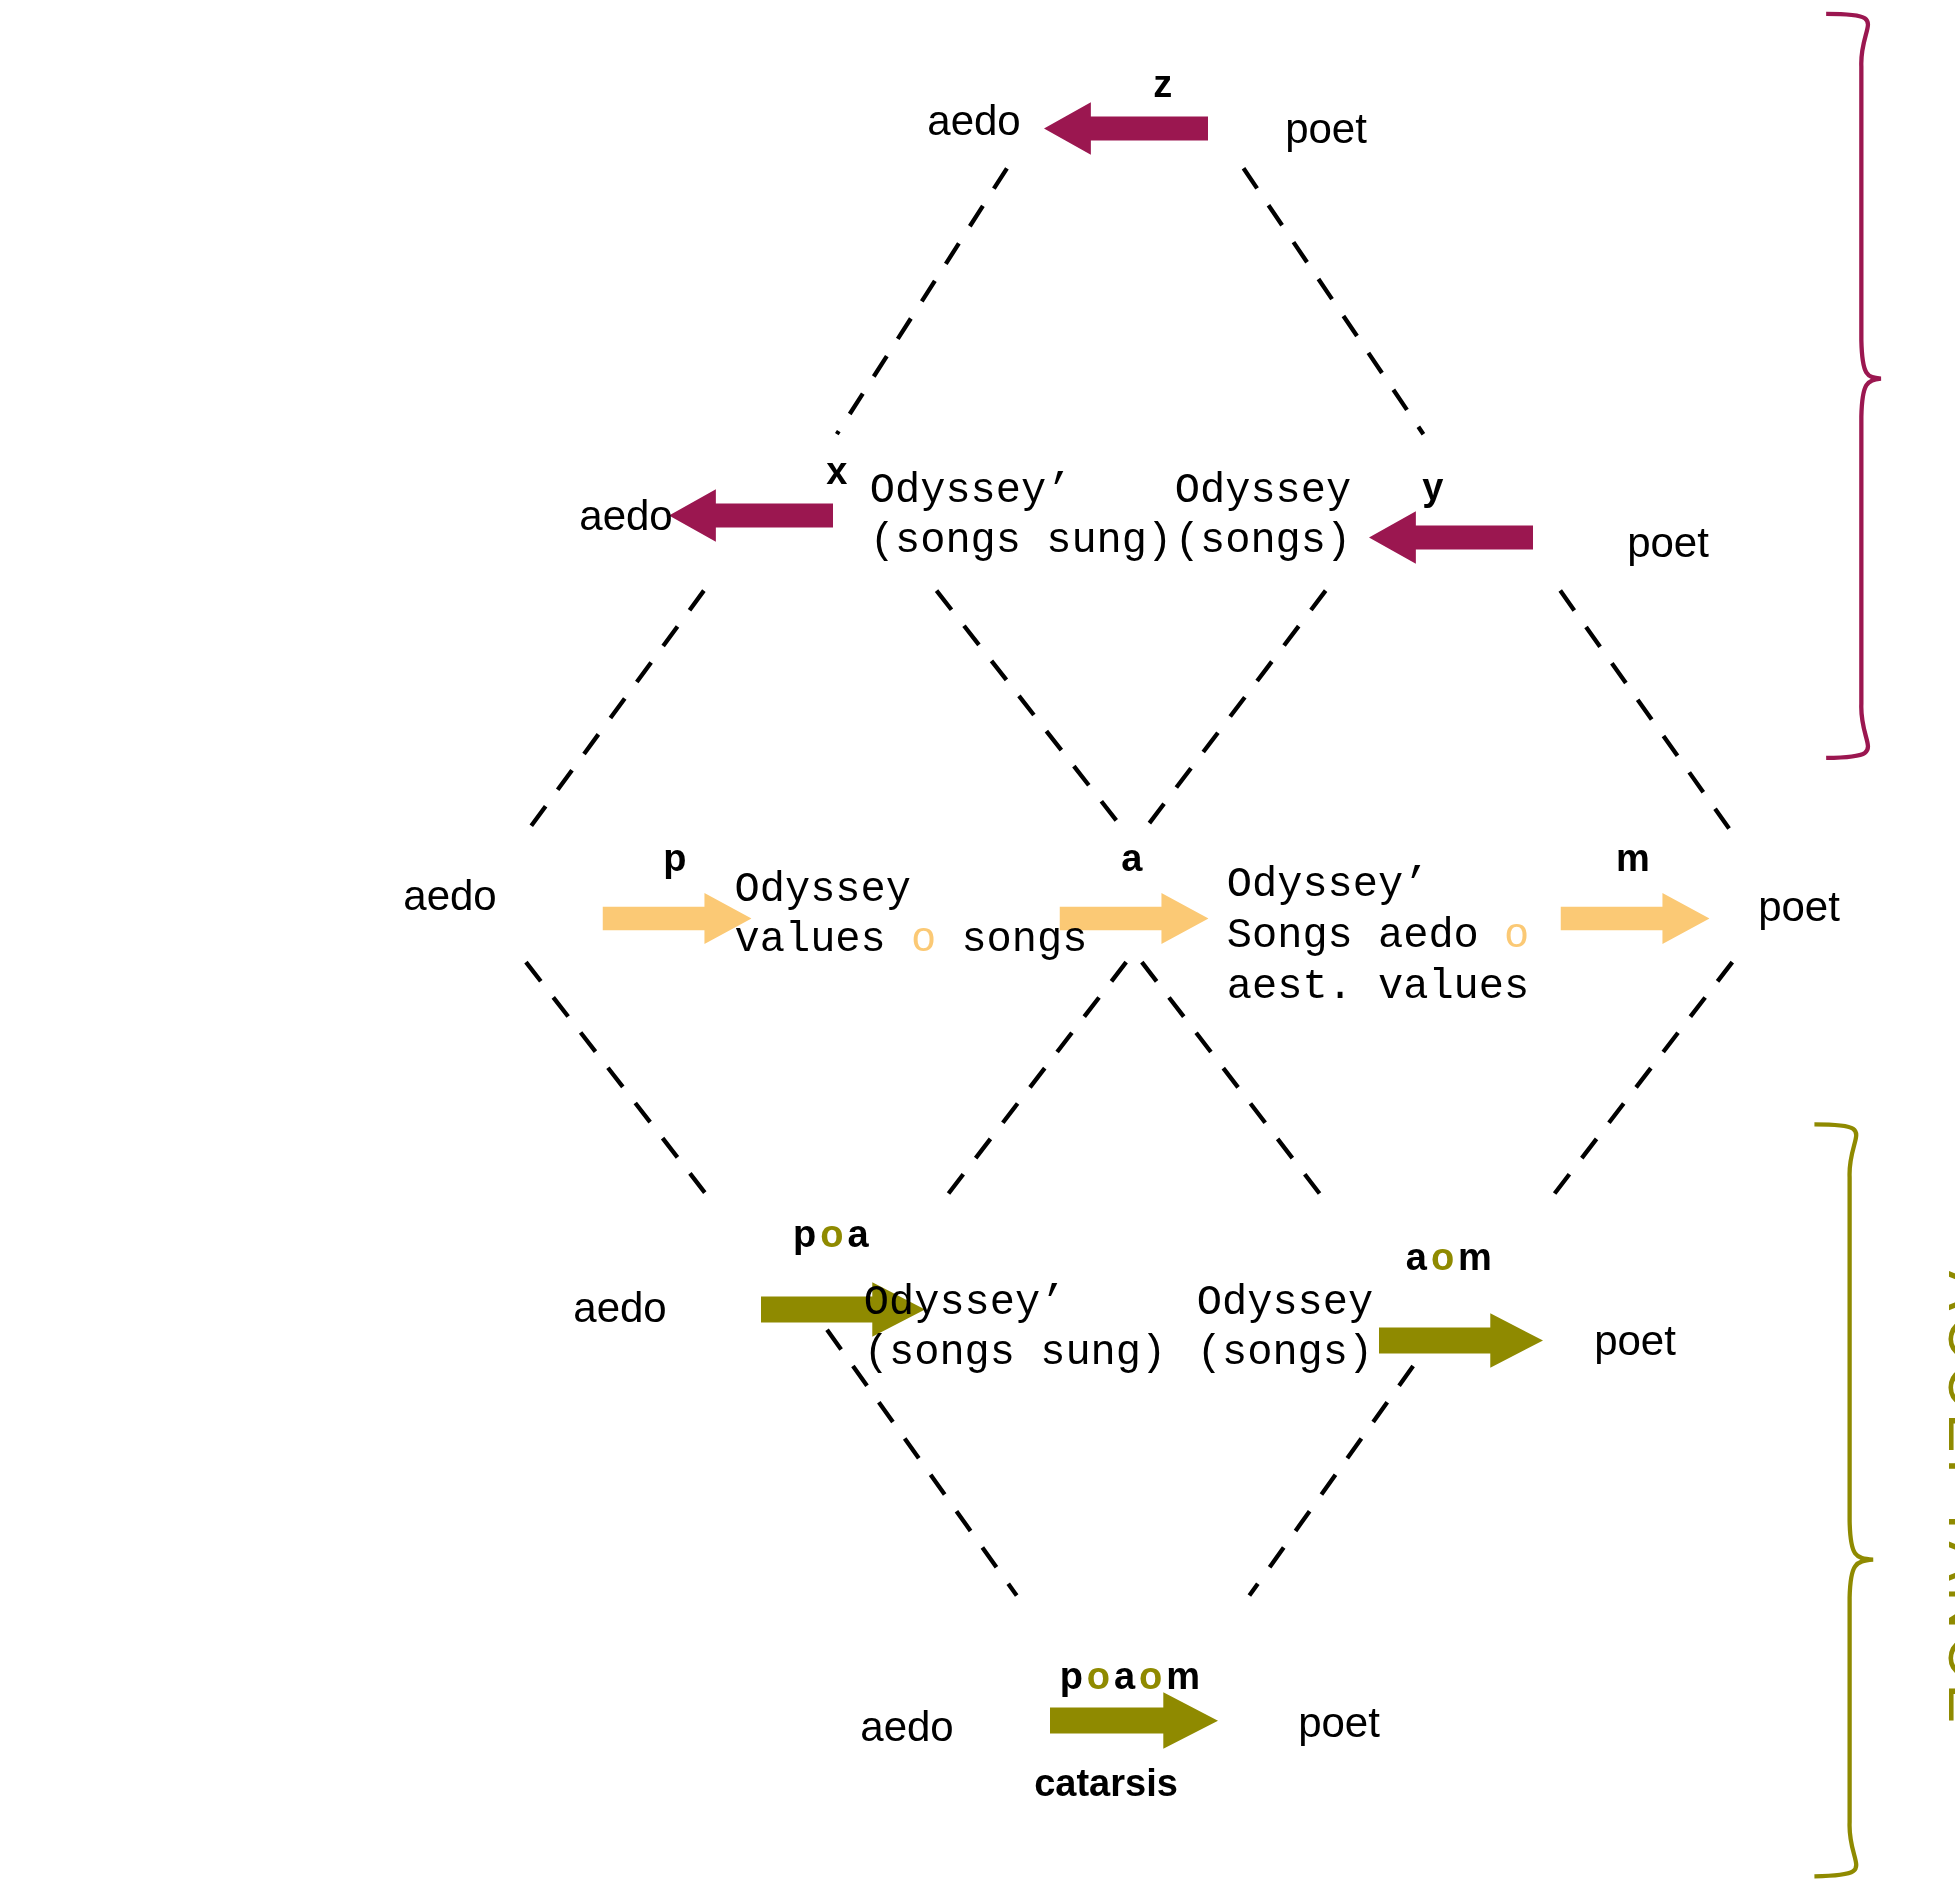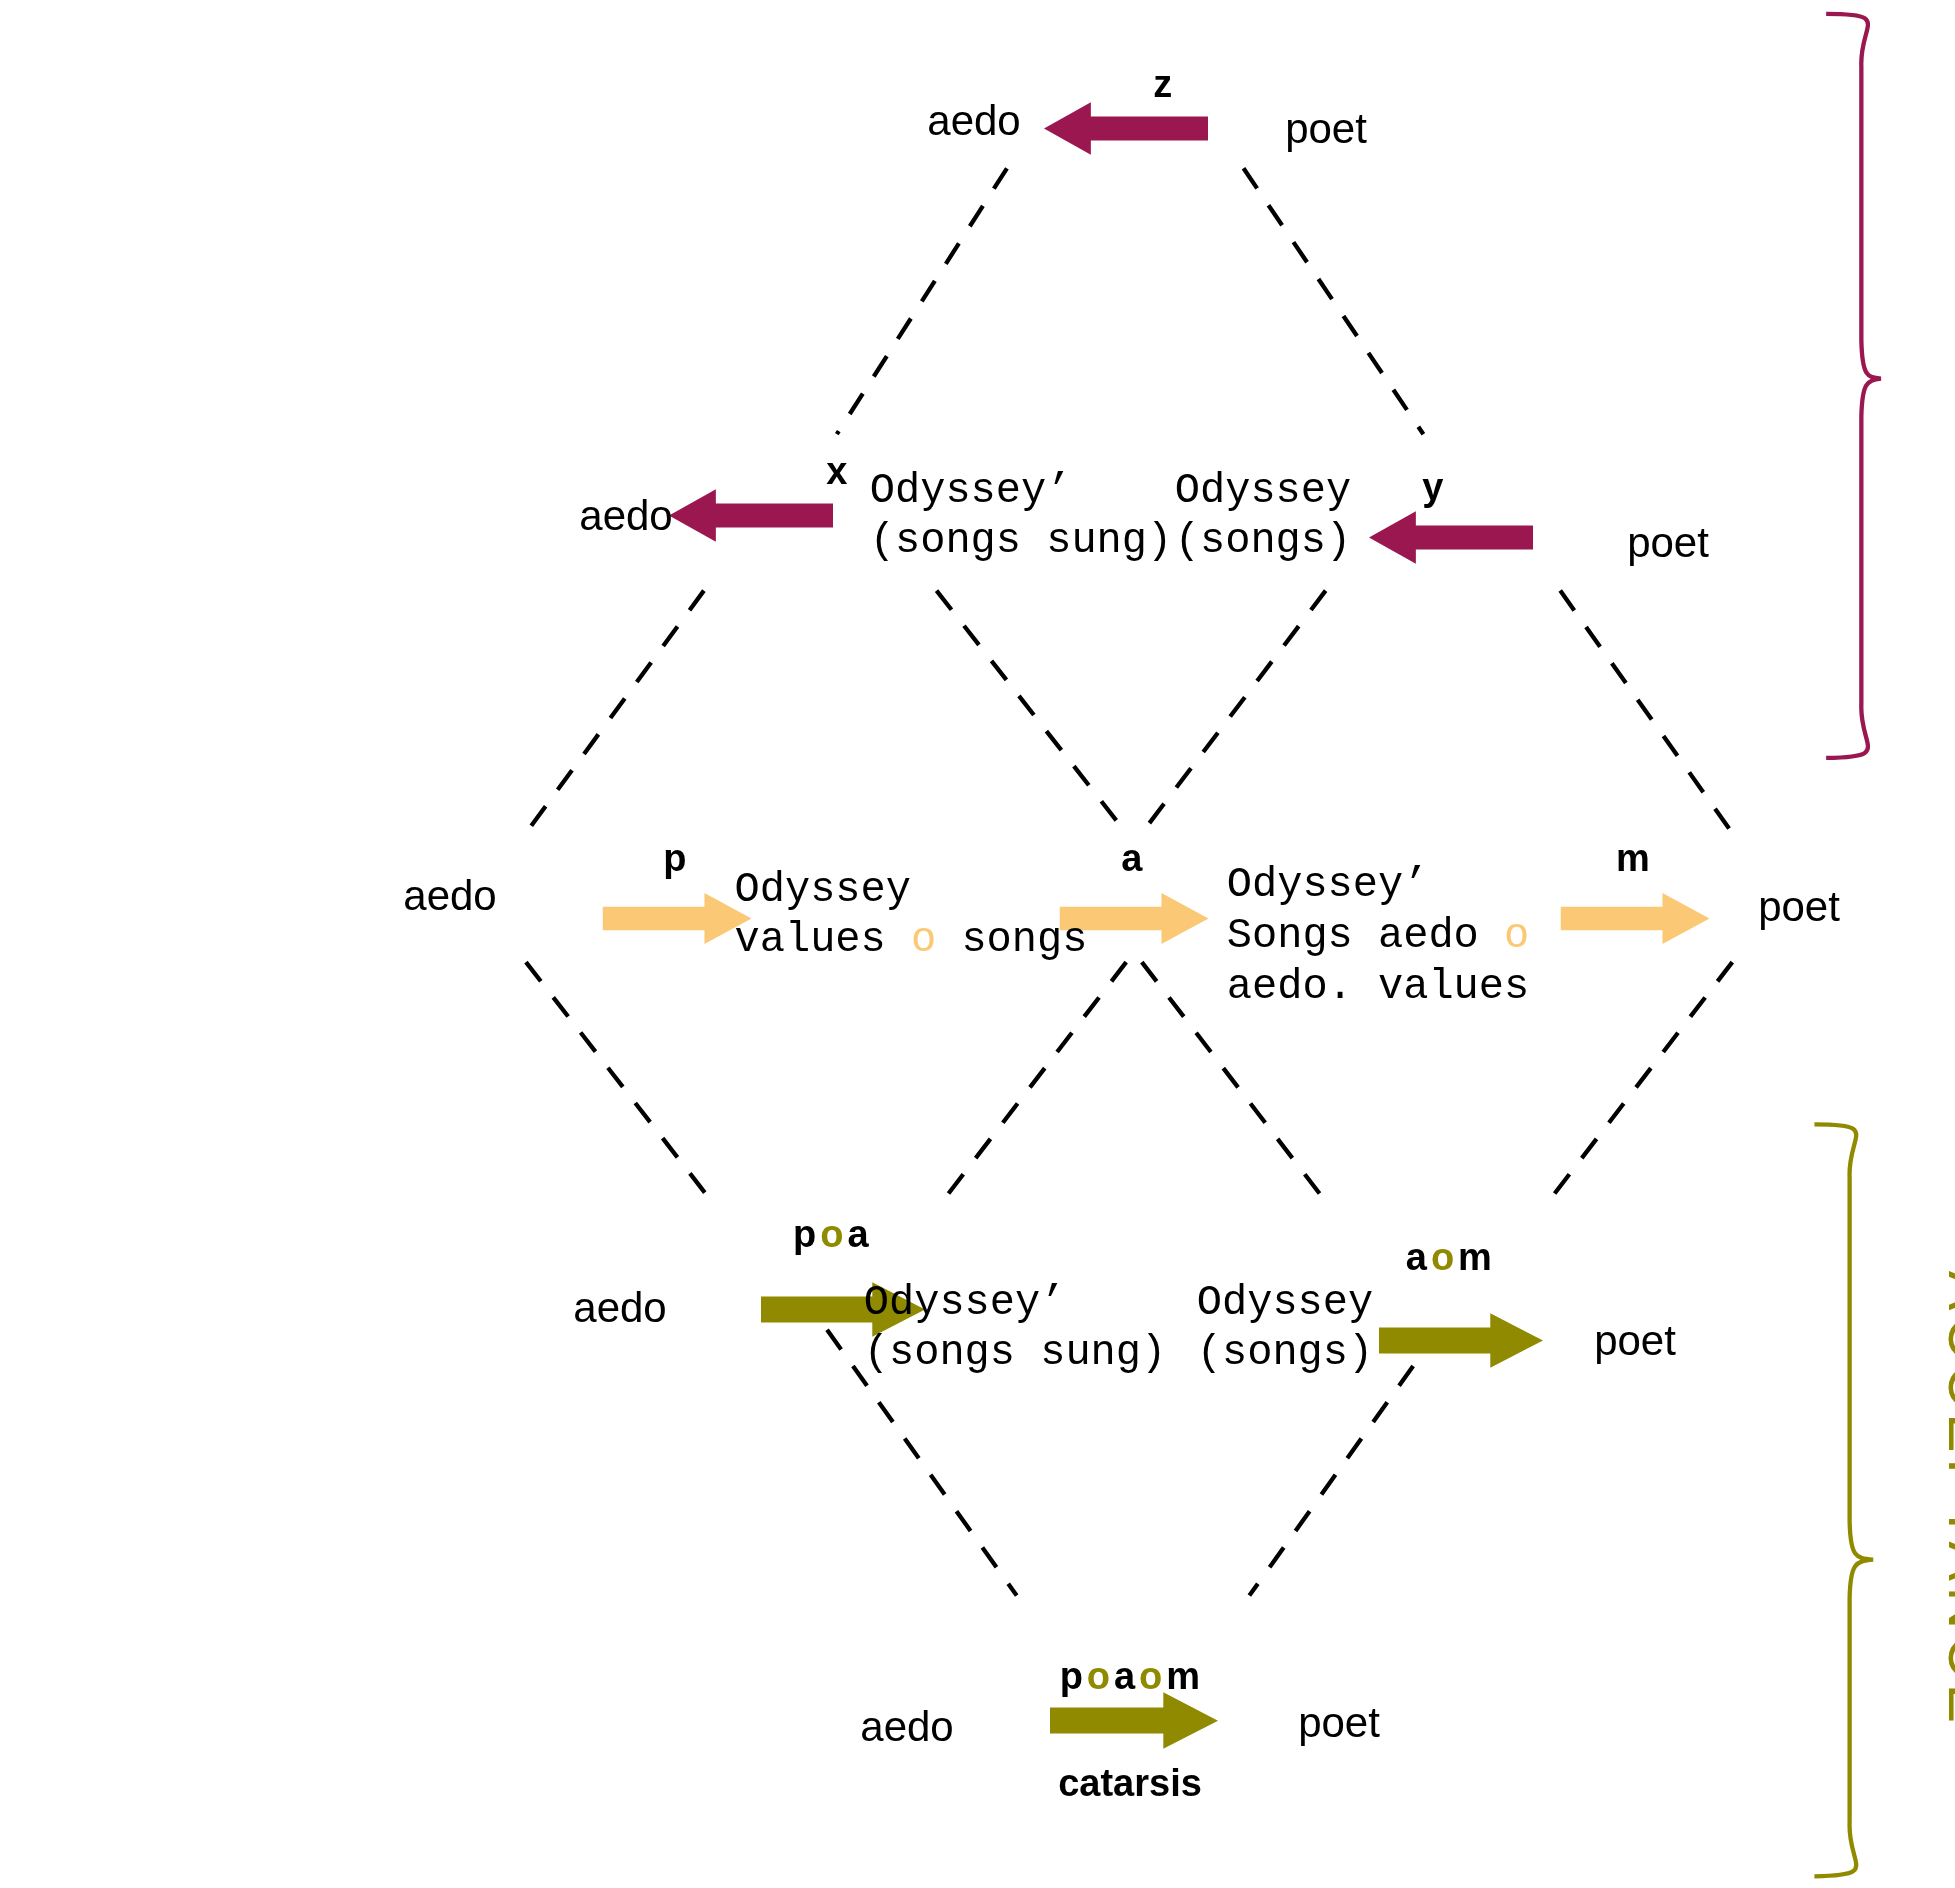--- a/index.html
+++ b/index.html
@@ -178,21 +178,21 @@
   <div class="node two" style="left:911px; top:915px;">
     <span class="ln">Odyssey</span>
     <span class="ln"><span>values </span><span class="oamber">o</span><span> songs</span></span>
   </div>
 
   <div class="arrowlbl" style="left:1132px; top:858px;">a</div>
 
   <div class="node" style="left:1378px; top:937px;">
     <span class="ln">Odyssey’</span>
     <span class="ln"><span>Songs aedo </span><span class="oamber">o</span></span>
-    <span class="ln">aedo. values</span>
+    <span class="ln">aest. values</span>
   </div>
 
   <div class="arrowlbl" style="left:1633px; top:858px;">m</div>
   <div class="node" style="left:1799px; top:907px;">poet</div>
 
   <div class="node" style="left:620px; top:1308px;">aedo</div>
   <div class="arrowlbl" style="left:831px; top:1234px;">
     <span>p</span><span> </span><span class="oo">o</span><span> </span><span>a</span>
   </div>
   <div class="node two" style="left:1015px; top:1328px;">
@@ -206,19 +206,19 @@
   <div class="arrowlbl" style="left:1449px; top:1257px;">
     <span>a</span><span> </span><span class="oo">o</span><span> </span><span>m</span>
   </div>
   <div class="node" style="left:1635px; top:1341px;">poet</div>
 
   <div class="node" style="left:907px; top:1727px;">aedo</div>
   <div class="arrowlbl" style="left:1130px; top:1676px;">
     <span>p</span><span> </span><span class="oo">o</span><span> </span><span>a</span><span> </span><span class="oo">o</span><span> </span><span>m</span>
   </div>
   <div class="node" style="left:1339px; top:1723px;">poet</div>
-  <div class="sublbl" style="left:1130px; top:1783px;">catarsis</div>
+  <div class="sublbl" style="left:1106px; top:1783px;">catarsis</div>
 
   <div class="bracelabel rej" style="left:1979px; top:383px; transform:translate(-50%,-50%) rotate(90deg);">REJECTION</div>
   <div class="bracelabel acc" style="left:1969px; top:1500px; transform:translate(-50%,-50%) rotate(90deg);">ACCEPTANCE</div>
 
 </div>
 
 
 </body></html>

